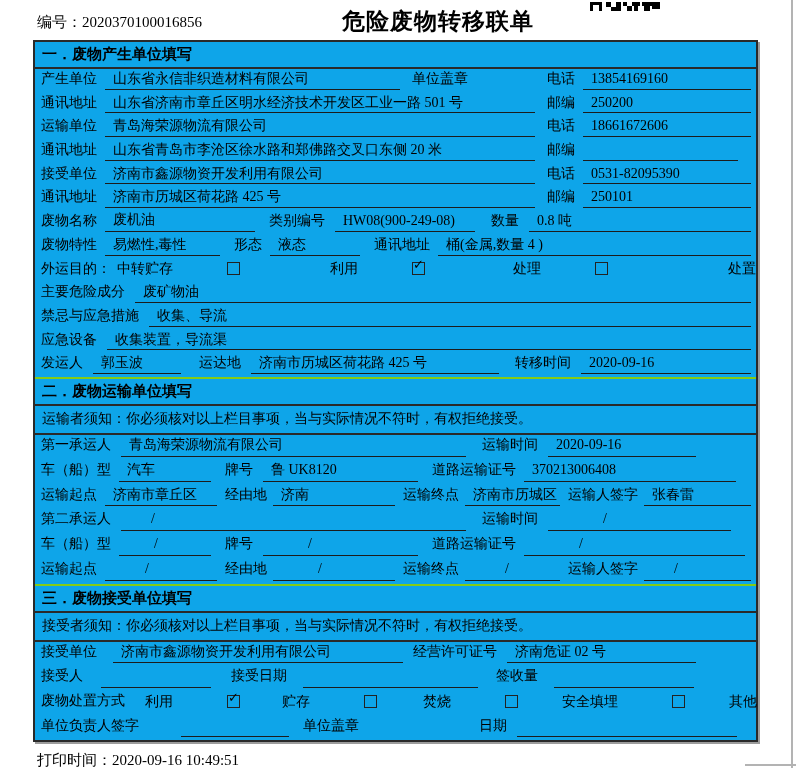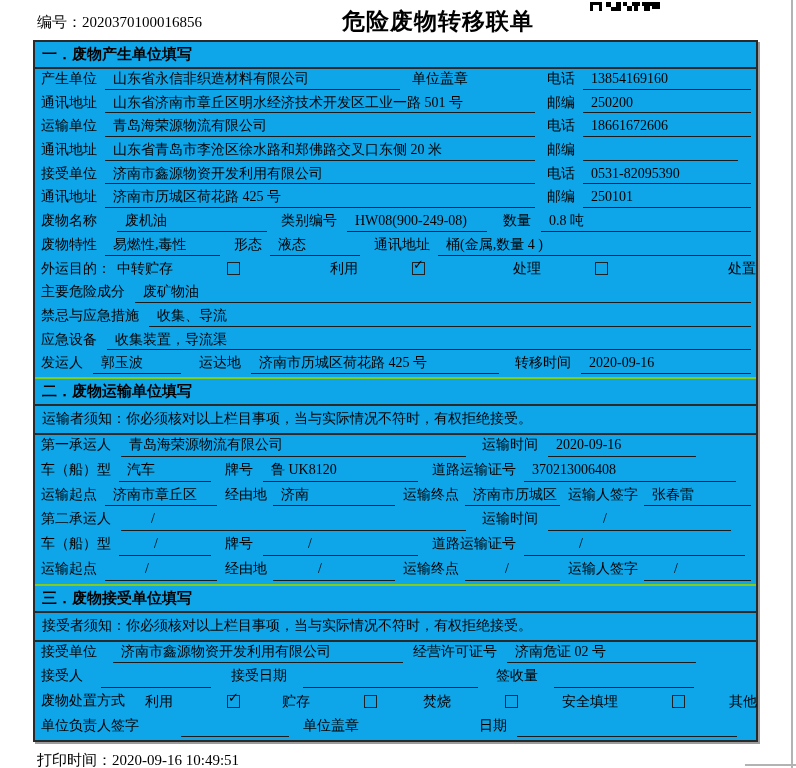--- a/index.html
+++ b/index.html
@@ -106,21 +106,21 @@
         <span class="line" style="width: 168px; margin-left: 8px;">0531-82095390</span>
       </div>
       <div class="frow">
         <span class="lbl">通讯地址</span>
         <span class="line flex" style="margin-left: 8px;">济南市历城区荷花路 425 号</span>
         <span class="lbl" style="margin-left: 12px;">邮编</span>
         <span class="line" style="width: 168px; margin-left: 8px;">250101</span>
       </div>
       <div class="frow">
         <span class="lbl">废物名称</span>
-        <span class="line" style="width: 150px; margin-left: 20px;">废机油</span>
+        <span class="line" style="width: 150px; margin-left: 8px; font-family: Liberation Mono, monospace;">废机油</span>
         <span class="lbl" style="margin-left: 14px;">类别编号</span>
         <span class="line" style="width: 140px; margin-left: 10px;">HW08(900-249-08)</span>
         <span class="lbl" style="margin-left: 16px;">数量</span>
         <span class="line flex" style="margin-left: 10px;">0.8 吨</span>
       </div>
       <div class="frow">
         <span class="lbl">废物特性</span>
         <span class="line" style="width: 115px; margin-left: 8px;">易燃性,毒性</span>
         <span class="lbl" style="margin-left: 14px;">形态</span>
         <span class="line" style="width: 90px; margin-left: 8px;">液态</span>

